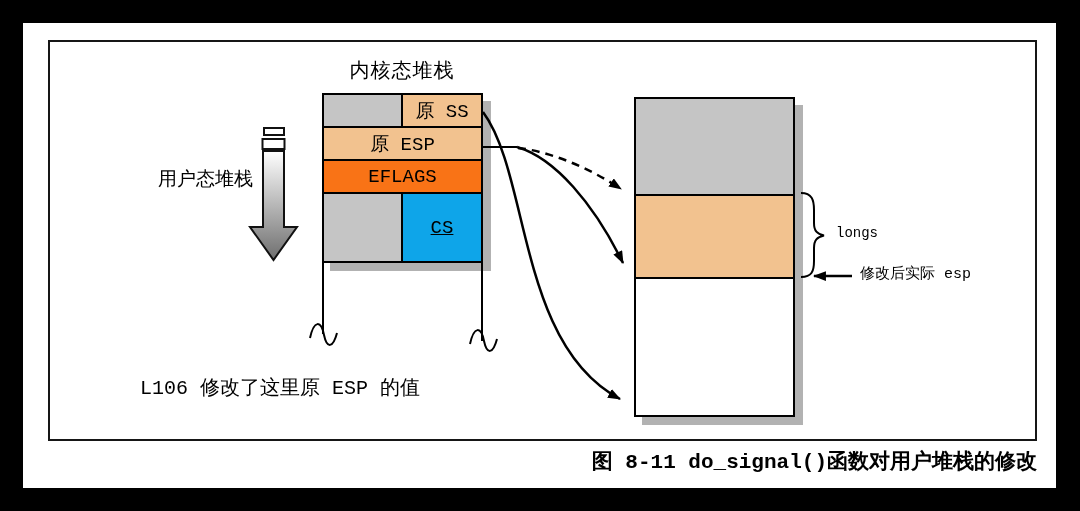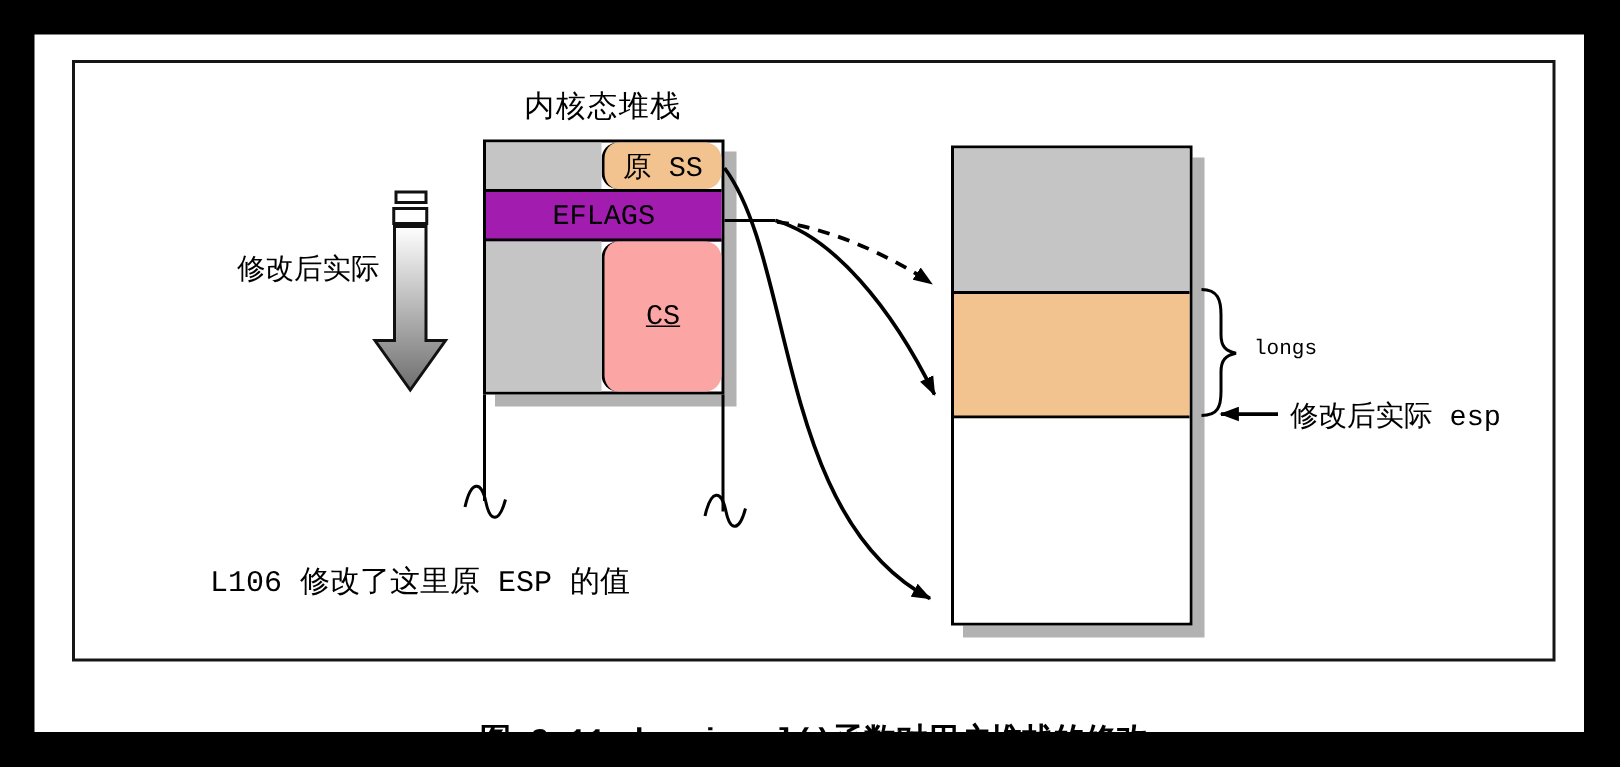--- a/index.html
+++ b/index.html
@@ -12,54 +12,55 @@
   .kshadow{left:330px;top:101px;width:161px;height:170px;}
   .ushadow{left:642px;top:105px;width:161px;height:320px;}
   .stack-title{width:200px;text-align:center;font-size:20px;letter-spacing:1px;}
   .ktitle{left:302px;top:57px;}
   .utitle{left:614px;top:57px;}
   .kbox{left:322px;top:93px;width:161px;height:170px;border:2px solid #000;box-sizing:border-box;
         display:flex;flex-direction:column;background:#fff;}
   .krow{display:flex;height:33px;border-bottom:2px solid #000;box-sizing:border-box;}
   .krow:last-child{flex:1;border-bottom:none;}
   .cell-left{flex:1;}
-  .cell-right{width:80px;border-left:2px solid #000;box-sizing:border-box;display:flex;align-items:center;justify-content:center;border-radius:11px;}
+  .cell-right{width:80px;border-left:2px solid #000;box-sizing:border-box;display:flex;align-items:center;justify-content:center;}
   .lblrow{align-items:center;justify-content:center;}
   .lbl{font-size:19px;}
   .c-gray{background:#c5c5c5;}
   .c-orange{background:#f2c28f;}
-  .c-cyan{background:#a21caf;}
-  .c-yellow{background:#fca5a5;text-decoration:underline;}
+  .c-cyan{background:#f97316;}
+  .c-yellow{background:#0ea5e9;text-decoration:underline;}
   .ubox{left:634px;top:97px;width:161px;height:320px;border:2px solid #000;box-sizing:border-box;
         display:flex;flex-direction:column;background:#fff;}
   .useg1{height:95px;border-bottom:2px solid #000;}
   .useg2{height:81px;border-bottom:2px solid #000;}
   .useg3{flex:1;background:#fff;}
   .push-label{left:158px;top:166px;font-size:19px;}
   .l106-note{left:140px;top:374px;font-size:20px;}
   .longs-label{left:836px;top:225px;font-size:14px;}
-  .esp-label{left:860px;top:264px;font-size:19px;}
-  .caption{left:48px;top:447px;width:989px;text-align:center;font-size:21px;font-weight:bold;margin-top:32px;}
+  .esp-label{left:860px;top:264px;font-size:15px;}
+  .caption{left:48px;top:447px;width:989px;text-align:right;font-size:21px;font-weight:bold;}
   svg.overlay{position:absolute;left:0;top:0;width:1080px;height:511px;pointer-events:none;}
 </style>
 </head>
 <body>
 
 <div id="screen">
 
   <div class="abs white-area"></div>
   <div class="abs frame"></div>
 
   <div class="abs stack-title ktitle">内核态堆栈</div>
   <div class="abs shadow kshadow"></div>
   <div class="abs kbox">
     <div class="krow">
       <div class="cell-left c-gray"></div>
       <div class="cell-right c-orange lbl">原 SS</div>
     </div>
+    <div class="krow lblrow c-orange lbl">原 ESP</div>
     <div class="krow lblrow c-cyan lbl">EFLAGS</div>
     <div class="krow">
       <div class="cell-left c-gray"></div>
       <div class="cell-right c-yellow lbl">CS</div>
     </div>
   </div>
 
   <div class="abs shadow ushadow"></div>
   <div class="abs ubox">
     <div class="useg1 c-gray"></div>
@@ -93,19 +94,19 @@
 
     <path d="M483,112 C530,175 518,345 620,399" stroke="#000" stroke-width="2.5" fill="none" marker-end="url(#ah)"></path>
     <path d="M517,147 C555,158 594,204 623,263" stroke="#000" stroke-width="2.5" fill="none" marker-end="url(#ah)"></path>
     <path d="M518,148 C548,151 588,167 621,189" stroke="#000" stroke-width="2.5" fill="none" marker-end="url(#ah)" stroke-dasharray="8 6"></path>
 
     <path d="M801,193 C812,193 814,200 814,210 L814,223 C814,231 817,234 824,235.5 C817,237 814,240 814,248 L814,261 C814,271 812,277 801,277" stroke="#000" stroke-width="2" fill="none"></path>
 
     <path d="M852,276 L814,276" stroke="#000" stroke-width="2.5" fill="none" marker-end="url(#ah)"></path>
   </svg>
 
-  <div class="abs push-label">修改后实际</div>
+  <div class="abs push-label">用户态堆栈</div>
   <div class="abs l106-note">L106 修改了这里原 ESP 的值</div>
   <div class="abs longs-label">longs</div>
   <div class="abs esp-label">修改后实际 esp</div>
   <div class="abs caption">图 8-11 do_signal()函数对用户堆栈的修改</div>
 
 </div>
 
 </body></html>

